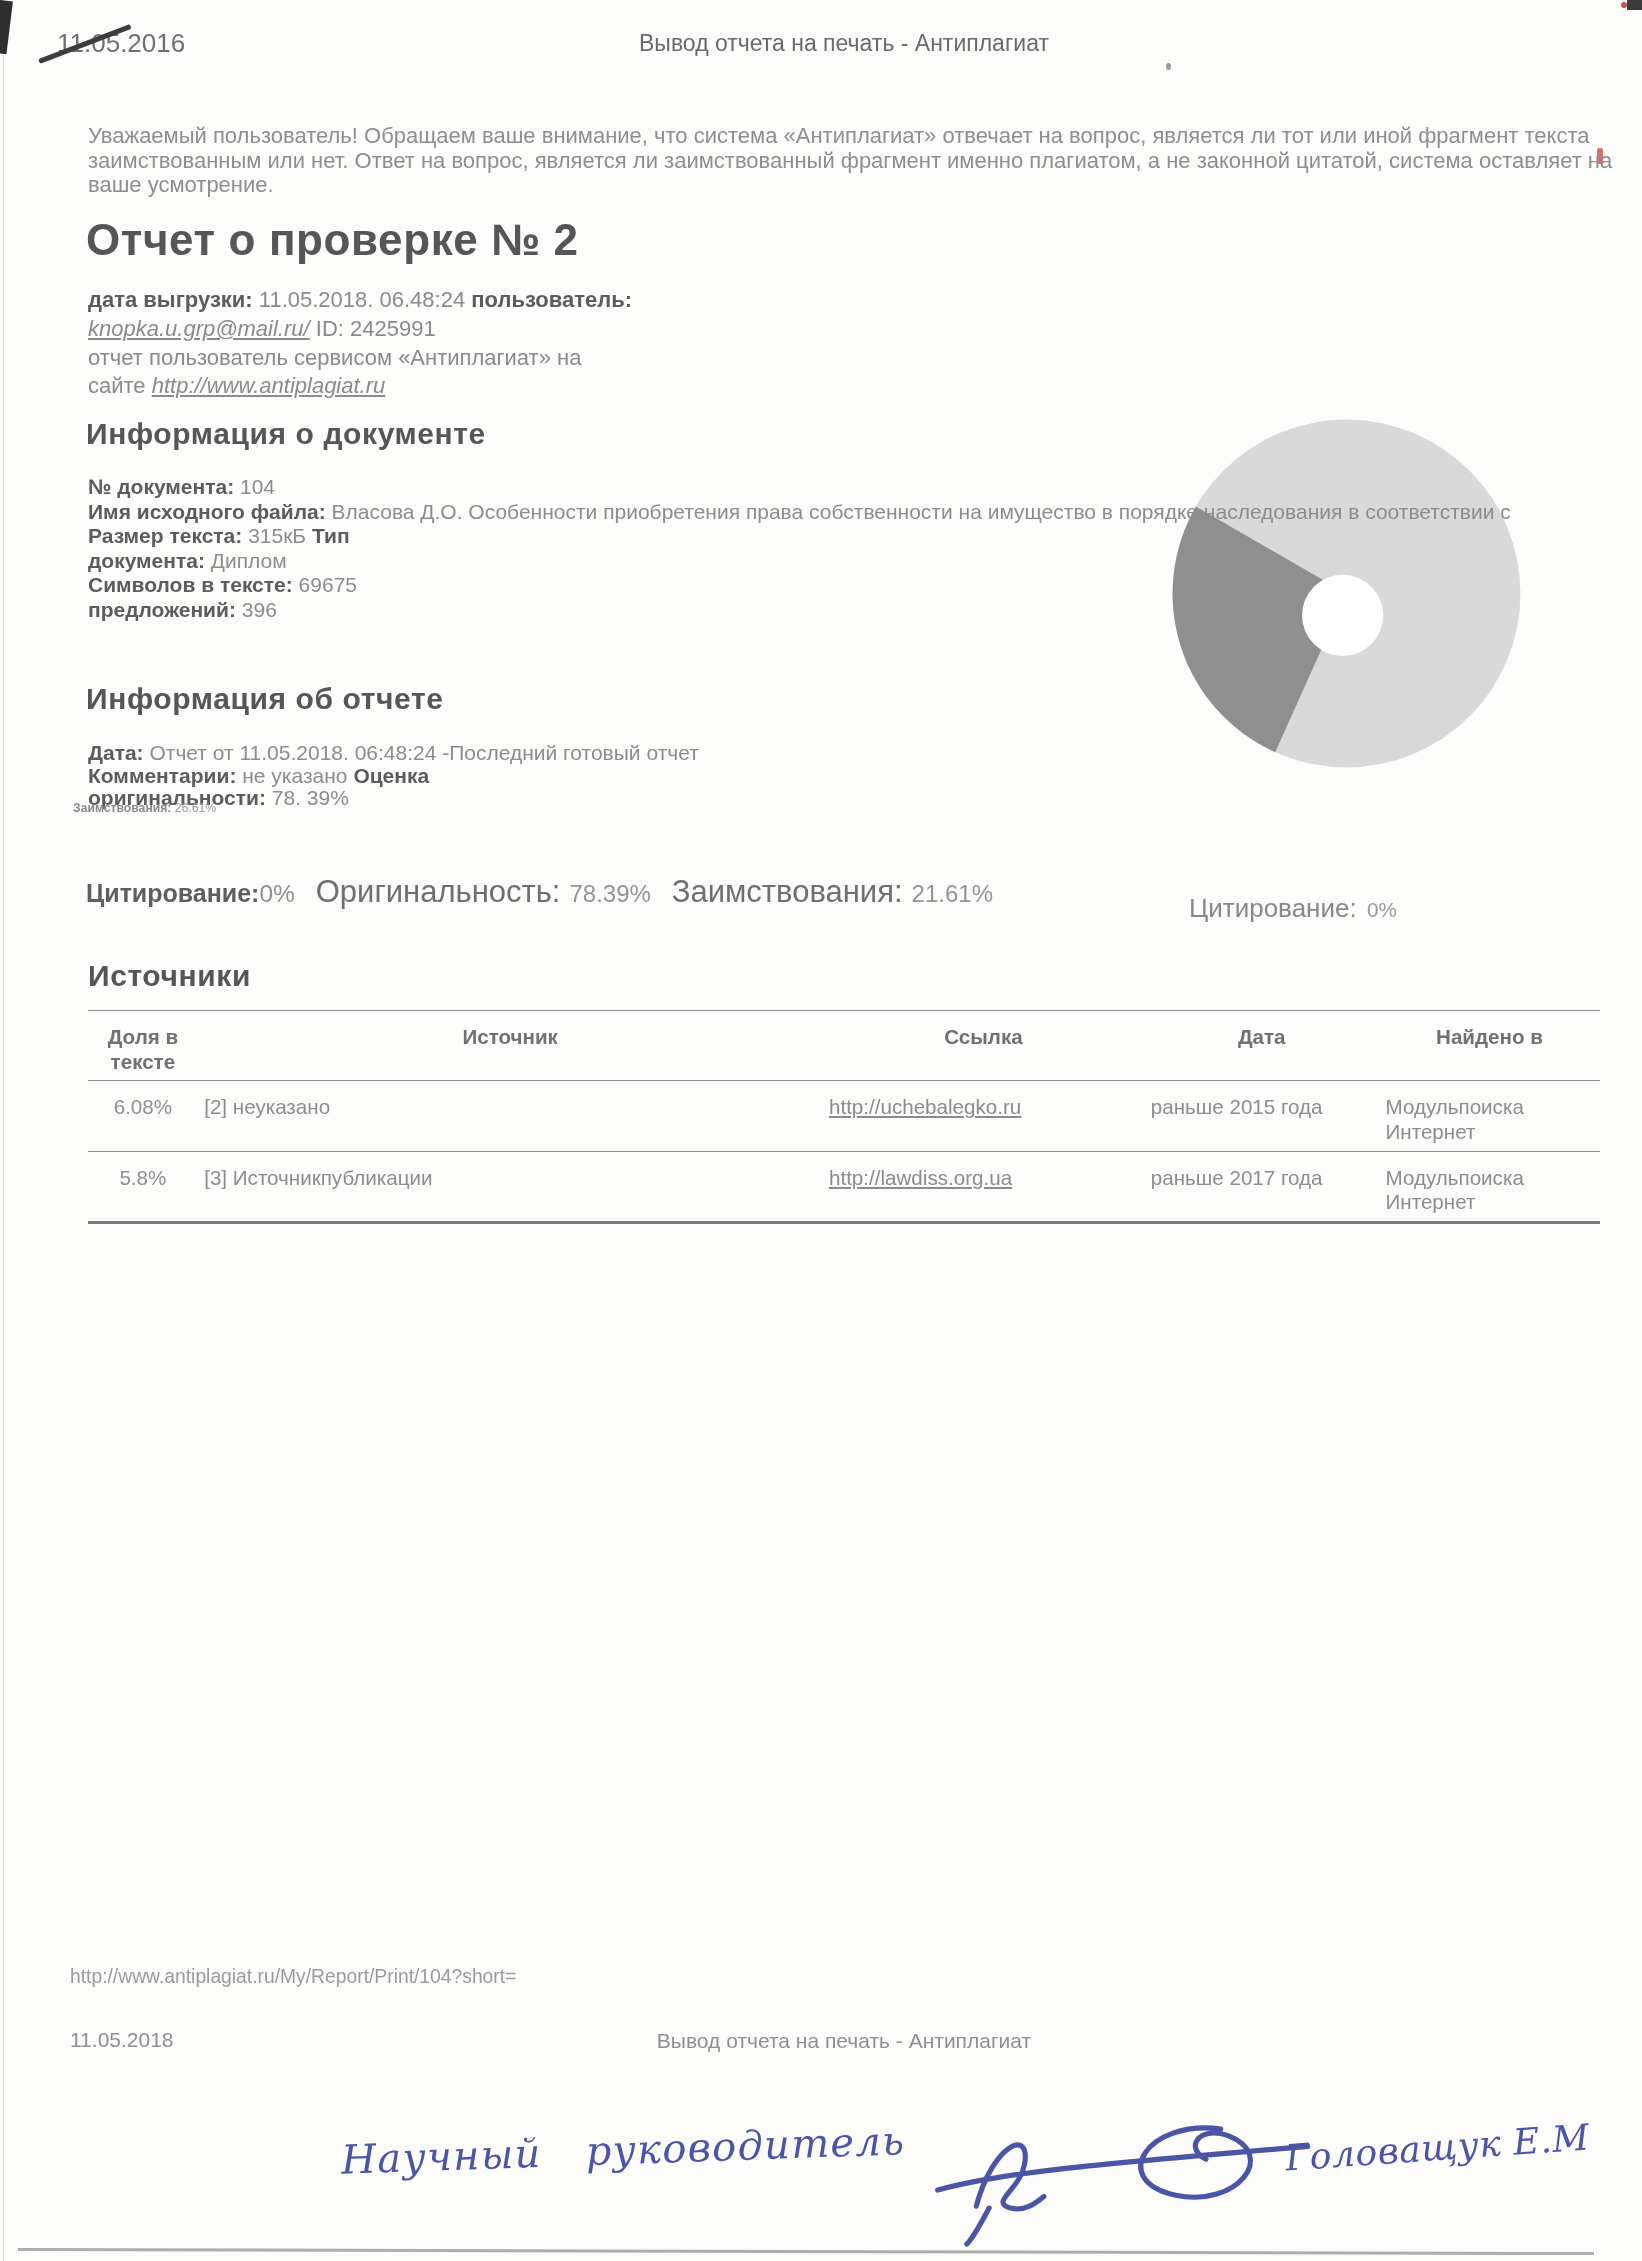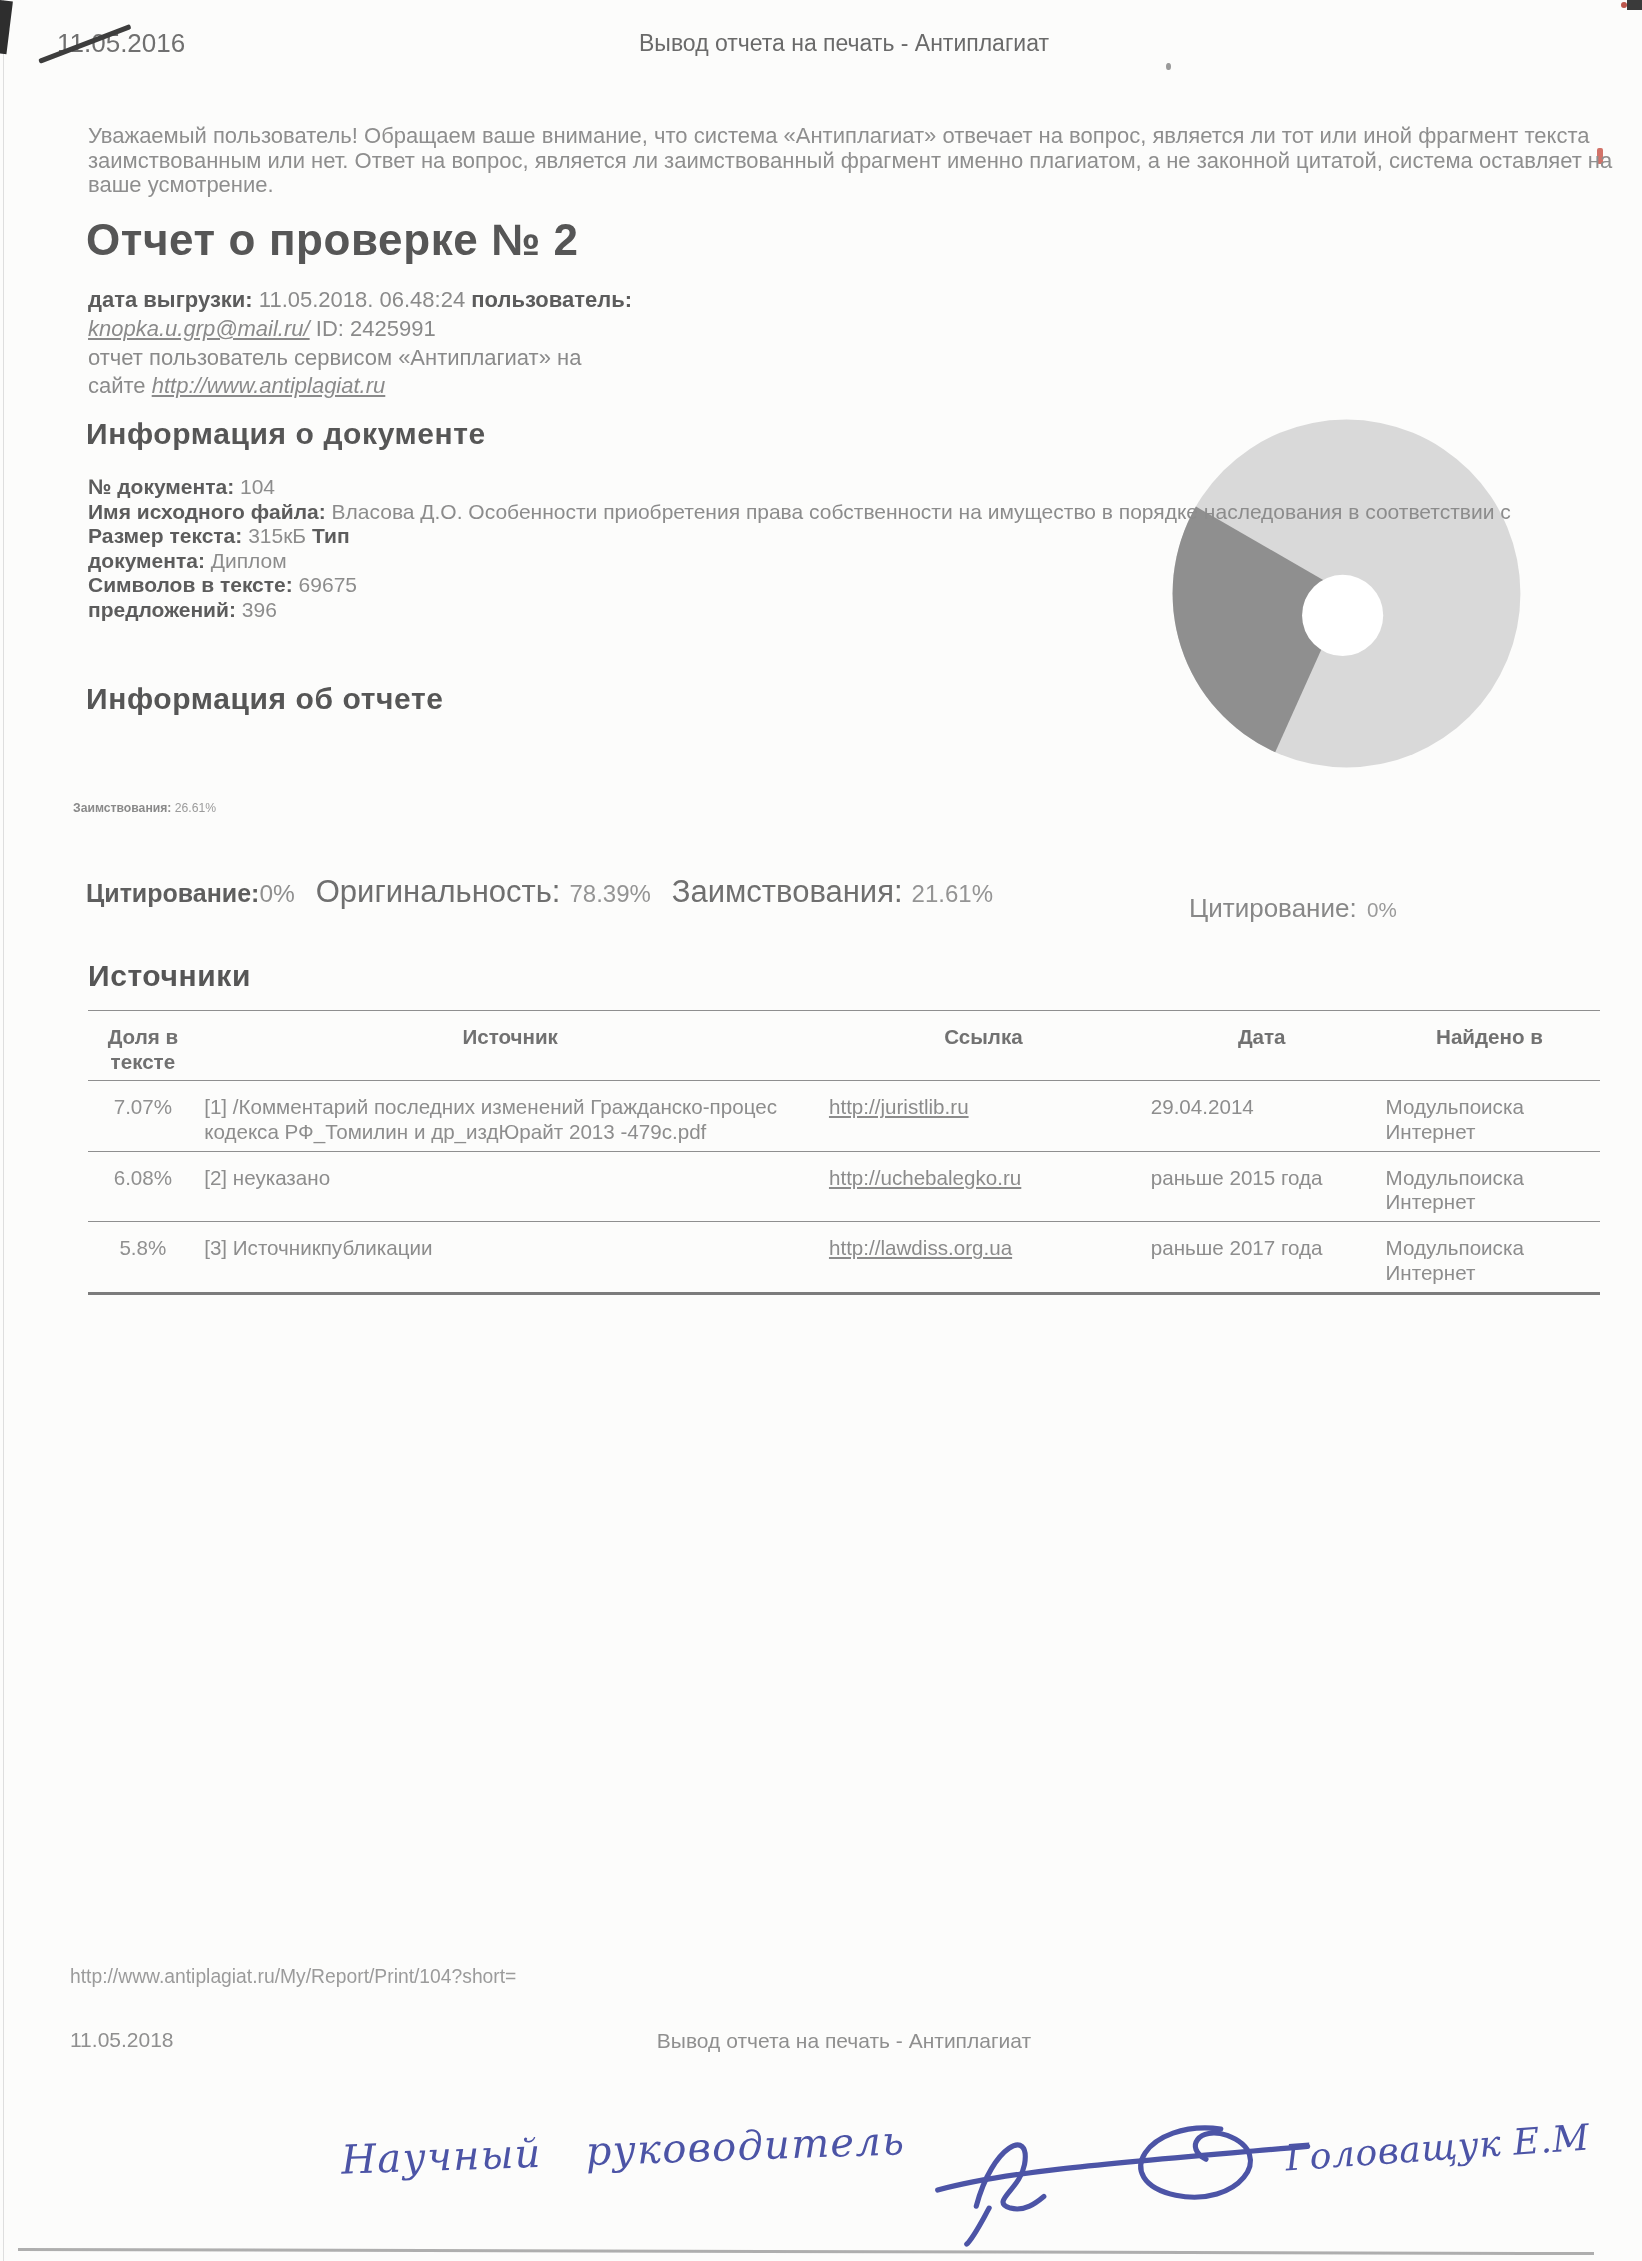--- a/index.html
+++ b/index.html
@@ -131,20 +131,25 @@
 
   <div class="abs pie-wrap">
     <svg id="pie-svg" width="353" height="353" viewBox="0 0 548 548">
         <circle cx="274" cy="274" r="270" fill="#d9d9d9"></circle>
         <path d="M 274 274 L 40.2 139.0 A 270 270 0 0 0 163.3 520.3 Z" fill="#8f8f8f"></path>
         <circle cx="268" cy="308" r="63" fill="#ffffff"></circle>
       </svg>
   </div>
 
   <div class="abs h2 h2-report gray-heading line">Информация об отчете</div>
+  <div class="abs report-info">
+    <div class="line"><span class="b">Дата:</span><span> Отчет от  11.05.2018. 06:48:24 -Последний готовый отчет</span></div>
+    <div class="line"><span class="b">Комментарии:</span><span> не указано </span><span class="b">Оценка</span></div>
+    <div class="line"><span class="b">оригинальности:</span><span> 78. 39%</span></div>
+  </div>
   <div class="abs tiny-line line"><span class="b">Заимствования:</span><span> 26.61%</span></div>
 
   <div class="abs summary">
     <span class="sum-cite-label">Цитирование:</span><span class="sum-cite-val">0%</span>
     <span class="sum-big-label">Оригинальность:</span><span class="sum-val">78.39%</span>
     <span class="sum-big-label">Заимствования:</span><span class="sum-val">21.61%</span>
   </div>
 
   <div class="abs citation-right">
     <span class="cite-r-label">Цитирование:</span><span class="cite-r-val">0%</span>
@@ -156,27 +161,20 @@
     <thead>
       <tr>
         <th class="col-share">Доля в тексте</th>
         <th class="col-source">Источник</th>
         <th class="col-link">Ссылка</th>
         <th class="col-date">Дата</th>
         <th class="col-found">Найдено в</th>
       </tr>
     </thead>
     <tbody>
-      <tr>
-        <td class="col-share">7.07%</td>
-        <td class="col-source">[1] /Комментарий последних изменений Гражданско-процес кодекса РФ_Томилин и др_издЮрайт 2013 -479с.pdf</td>
-        <td class="col-link"><span class="src-link">http://juristlib.ru</span></td>
-        <td class="col-date">29.04.2014</td>
-        <td class="col-found">Модульпоиска Интернет</td>
-      </tr>
       <tr>
         <td class="col-share">6.08%</td>
         <td class="col-source">[2] неуказано</td>
         <td class="col-link"><span class="src-link">http://uchebalegko.ru</span></td>
         <td class="col-date">раньше 2015 года</td>
         <td class="col-found">Модульпоиска Интернет</td>
       </tr>
       <tr>
         <td class="col-share">5.8%</td>
         <td class="col-source">[3] Источникпубликации</td>

